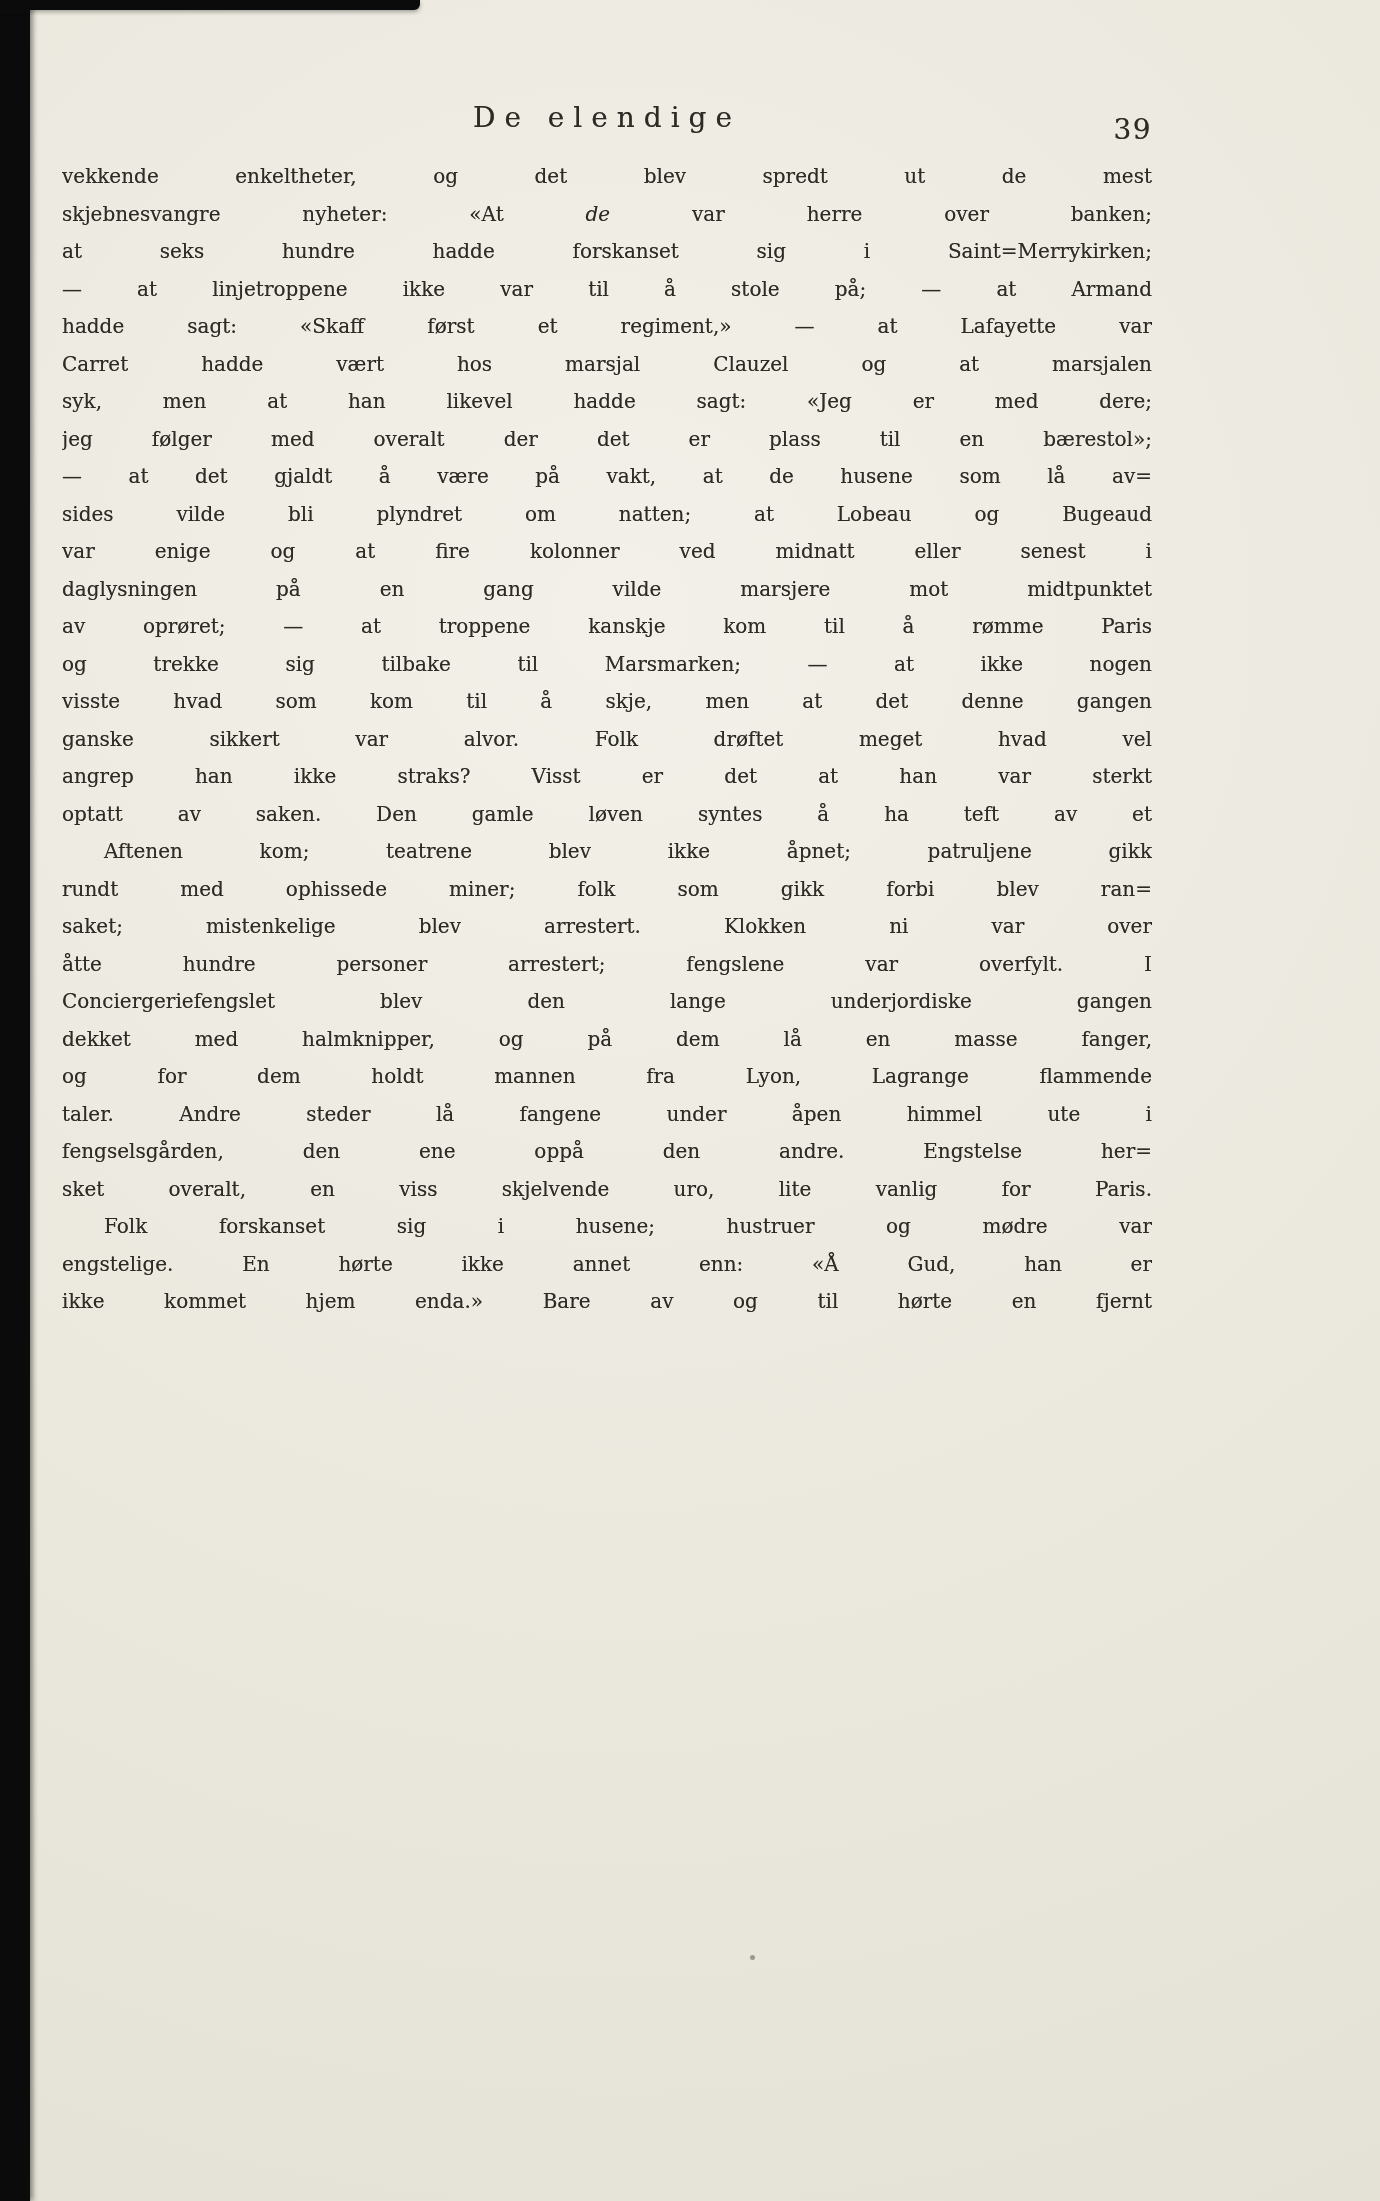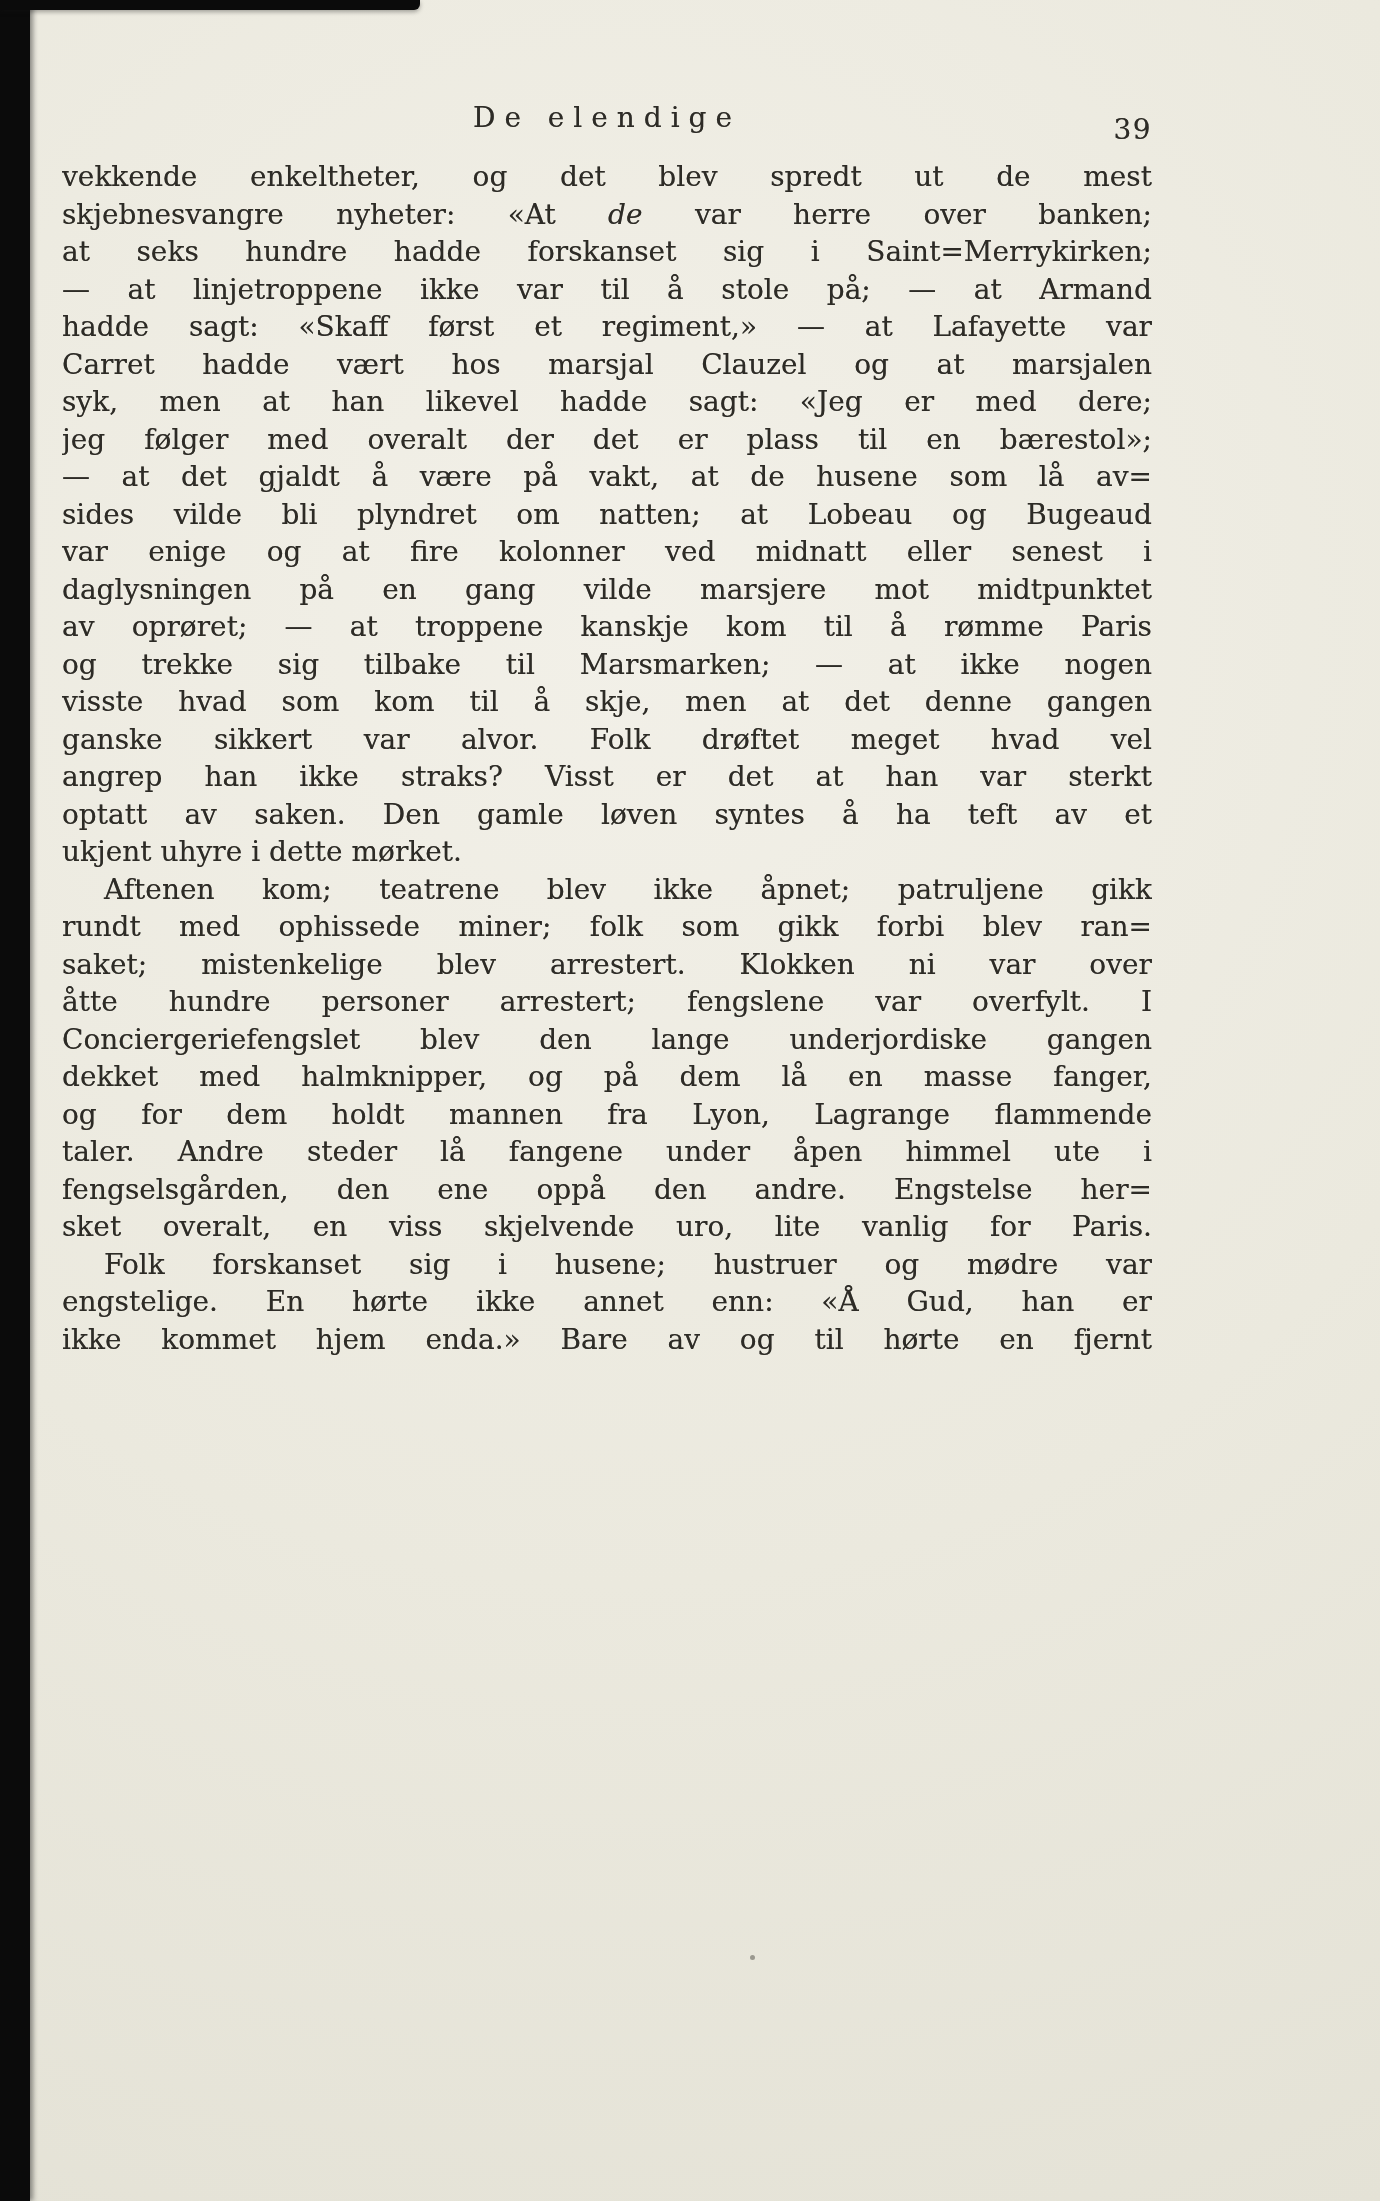--- a/index.html
+++ b/index.html
@@ -58,21 +58,21 @@
     position: absolute;
     right: 0; top: 12px;
     letter-spacing: 0.05em;
     text-shadow: 0 0 0.5px rgba(45,43,38,0.55);
   }
   .text-block {
     position: absolute;
     top: 158px;
     left: 62px;
     width: 1090px;
-    font-size: 28px;
+    font-size: 20px;
     line-height: 37.5px;
     text-shadow: 0 0 0.5px rgba(45,43,38,0.55);
   }
   .paragraph { margin: 0; }
   .line {
     height: 37.5px;
     overflow: hidden;
     text-align: justify;
     text-align-last: justify;
   }
@@ -109,21 +109,20 @@
         <div class="line"><span>— at det gjaldt å være på vakt, at de husene som lå av=</span></div>
         <div class="line"><span>sides vilde bli plyndret om natten; at Lobeau og Bugeaud</span></div>
         <div class="line"><span>var enige og at fire kolonner ved midnatt eller senest i</span></div>
         <div class="line"><span>daglysningen på en gang vilde marsjere mot midtpunktet</span></div>
         <div class="line"><span>av oprøret; — at troppene kanskje kom til å rømme Paris</span></div>
         <div class="line"><span>og trekke sig tilbake til Marsmarken; — at ikke nogen</span></div>
         <div class="line"><span>visste hvad som kom til å skje, men at det denne gangen</span></div>
         <div class="line"><span>ganske sikkert var alvor. Folk drøftet meget hvad vel</span></div>
         <div class="line"><span>angrep han ikke straks? Visst er det at han var sterkt</span></div>
         <div class="line"><span>optatt av saken. Den gamle løven syntes å ha teft av et</span></div>
-        <div class="line last"><span>ukjent uhyre i dette mørket.</span></div>
       </div>
       <div class="paragraph">
         <div class="line indent"><span>Aftenen kom; teatrene blev ikke åpnet; patruljene gikk</span></div>
         <div class="line"><span>rundt med ophissede miner; folk som gikk forbi blev ran=</span></div>
         <div class="line"><span>saket; mistenkelige blev arrestert. Klokken ni var over</span></div>
         <div class="line"><span>åtte hundre personer arrestert; fengslene var overfylt. I</span></div>
         <div class="line"><span>Conciergeriefengslet blev den lange underjordiske gangen</span></div>
         <div class="line"><span>dekket med halmknipper, og på dem lå en masse fanger,</span></div>
         <div class="line"><span>og for dem holdt mannen fra Lyon, Lagrange flammende</span></div>
         <div class="line"><span>taler. Andre steder lå fangene under åpen himmel ute i</span></div>

